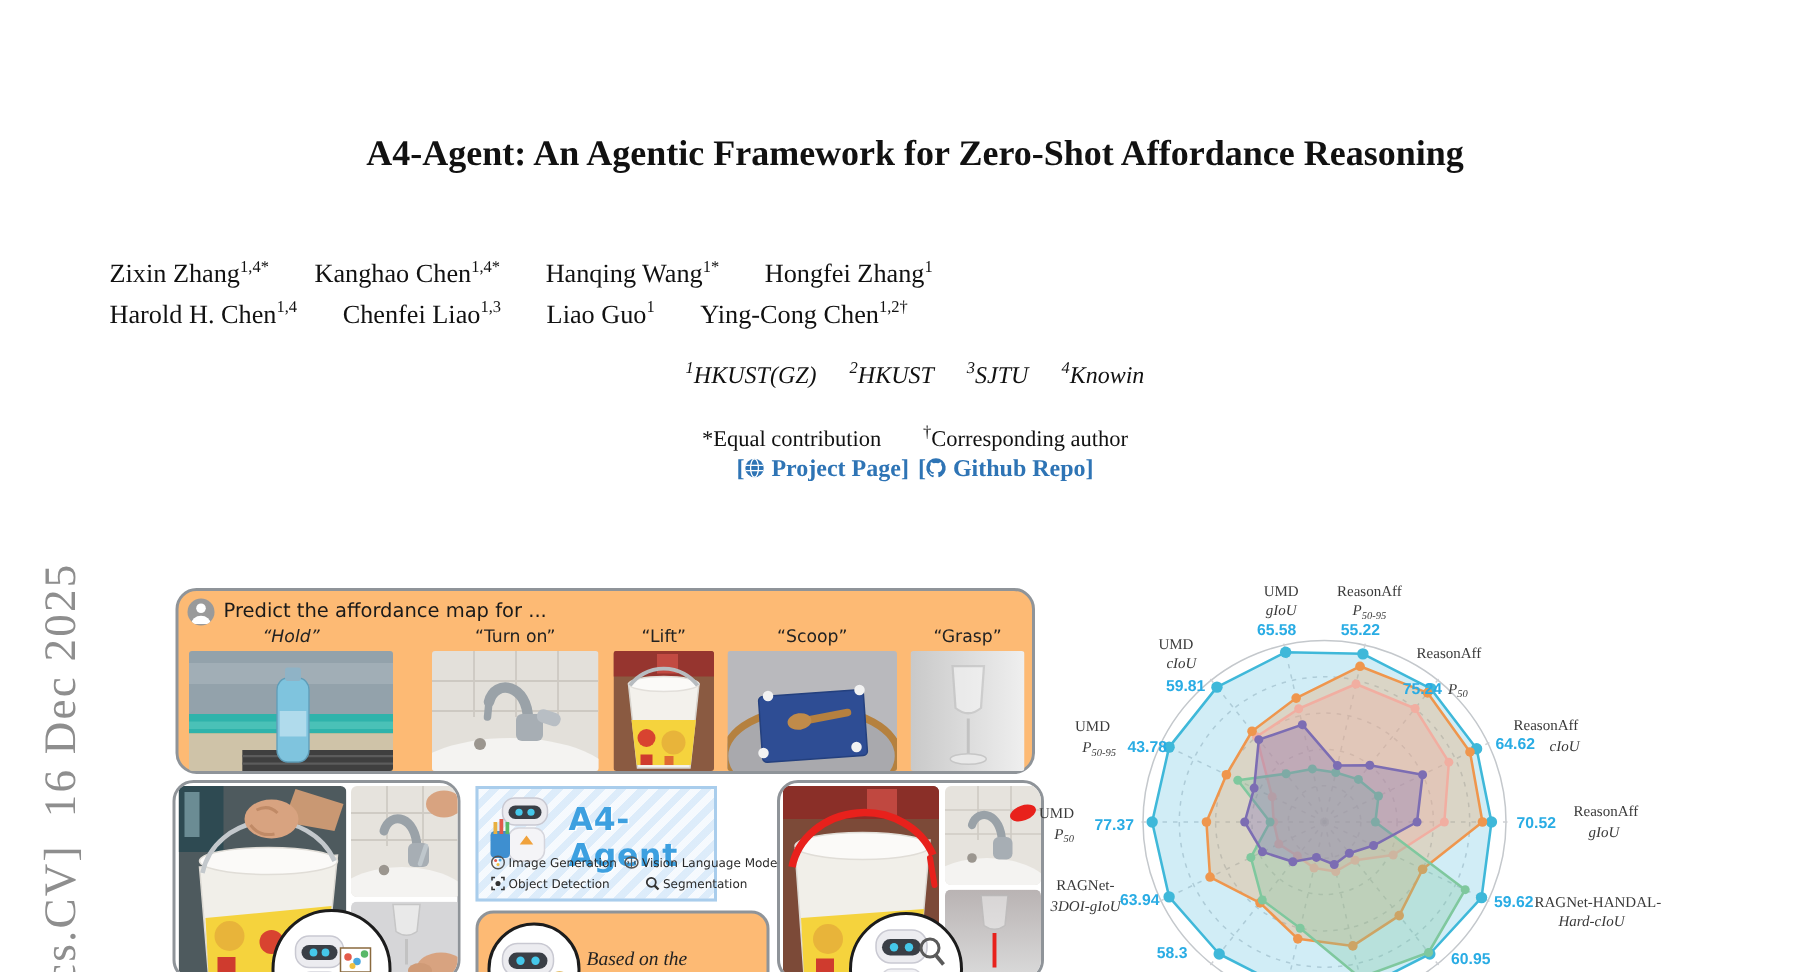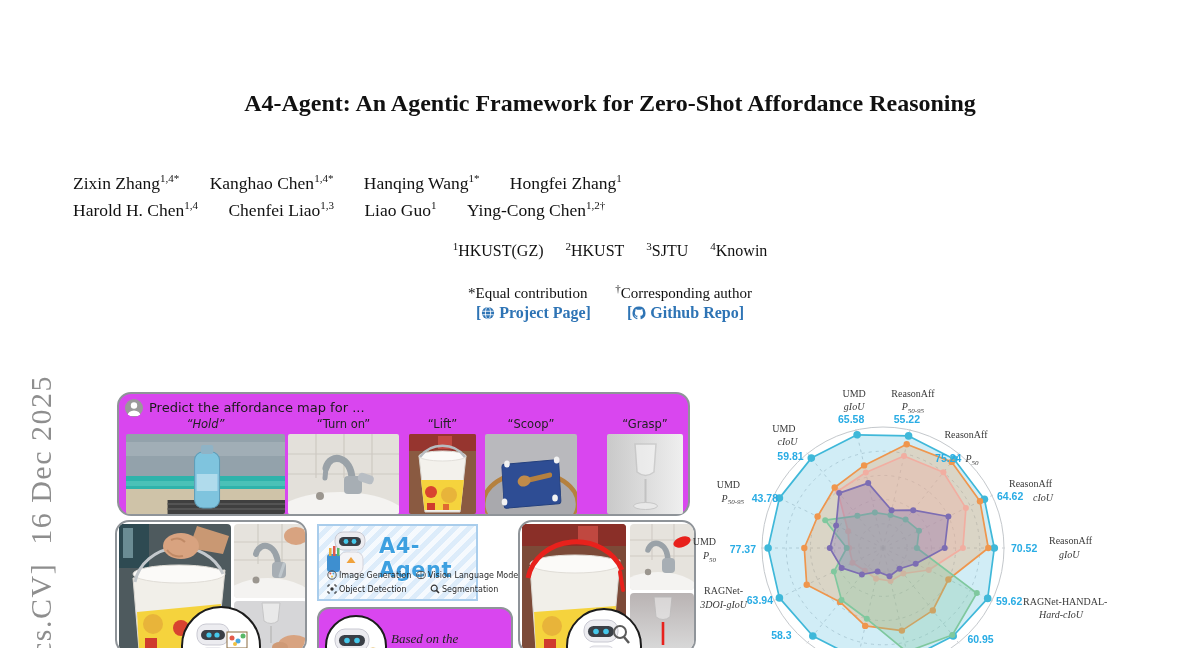--- a/index.html
+++ b/index.html
@@ -8,28 +8,28 @@
   .watermark{position:absolute;left:24px;top:656px;transform:rotate(-90deg);
        transform-origin:0 0;font-size:30px;color:#8e8e8e;letter-spacing:1.5px;
        white-space:pre;font-family:"Liberation Serif",serif;}
   .title{position:absolute;left:60px;width:1100px;top:90px;text-align:center;
        font-size:24px;font-weight:bold;}
   .authors{position:absolute;left:60px;width:1100px;text-align:left;font-size:17.5px;}
   .authors .au{margin:0 13px;white-space:nowrap;}
   sup{font-size:11px;}
   .row1{top:172px;} .row2{top:199px;}
   .affils{position:absolute;left:60px;width:1100px;top:240px;text-align:center;font-size:16px;}
-  .affils span.af{margin:0 9px;}
+  .affils span.af{margin:0 9px;font-style:italic;}
   .notes{position:absolute;left:60px;width:1100px;top:282px;text-align:center;font-size:15px;}
   .notes .nt{margin:0 12px;}
   .links{position:absolute;left:60px;width:1100px;top:304px;text-align:center;
        font-size:16px;font-weight:bold;color:#2e74b5;}
-  .links .lnk{margin:0 16px;cursor:pointer;white-space:nowrap;}
+  .links .lnk{margin:0 1px;cursor:pointer;white-space:nowrap;}
   .links svg{vertical-align:-2px;}
-  .panel{position:absolute;background:#d946ef;border:2.5px solid #8f9499;
+  .panel{position:absolute;background:#fdba74;border:2.5px solid #8f9499;
        border-radius:14px;box-sizing:border-box;}
   .prompt-panel{left:117px;top:392px;width:573px;height:124px;}
   .avatar{position:absolute;left:6px;top:5px;width:18px;height:18px;border-radius:50%;
        background:#9a9a9a;overflow:hidden;}
   .prompt-text{position:absolute;left:30px;top:6px;font-family:"DejaVu Sans",sans-serif;
        font-size:13px;font-weight:500;color:#1a1a1a;}
   .ex{position:absolute;top:40px;height:80px;}
   .ex svg{position:absolute;left:0;top:0;width:100%;height:100%;border-radius:2px;}
   .ex-label{position:absolute;top:-17px;left:0;width:100%;text-align:center;font-size:11.5px;
        font-family:"DejaVu Sans",sans-serif;color:#222;}
@@ -99,21 +99,21 @@
 
 <div class="panel prompt-panel">
   <div class="avatar">
     <svg width="18" height="18" viewBox="0 0 18 18">
         <circle cx="9" cy="6.5" r="3.2" fill="#fff"></circle>
         <path d="M2.5 17 a6.5 5.5 0 0 1 13 0 Z" fill="#fff"></path>
       </svg>
   </div>
   <div class="prompt-text">Predict the affordance map for ...</div>
 
-  <div class="ex" style="left:7px;width:159px;font-style:italic;">
+  <div class="ex" style="left:7px;width:136px;font-style:italic;">
     <div class="ex-label">“Hold”</div>
     <svg viewBox="0 0 153 80" preserveAspectRatio="none">
       <rect width="153" height="42" fill="#93a2ab"></rect>
         <rect x="0" y="8" width="153" height="14" fill="#a7b3ba" opacity=".7"></rect>
       <rect y="42" width="153" height="13" fill="#2fb3ab"></rect>
         <rect y="47" width="153" height="5" fill="#5ec9bf" opacity=".6"></rect>
       <rect y="55" width="153" height="25" fill="#cfc3a8"></rect>
       <rect x="40" y="66" width="113" height="14" fill="#3f3f3f"></rect>
         <path d="M40 70 H153 M40 75 H153" stroke="#5c5c5c" stroke-width="1.5"></path>
       <rect x="66" y="18" width="24" height="56" rx="8" fill="#7fc4de" stroke="#5f9db8"></rect>
@@ -143,21 +143,21 @@
       <path d="M10 22 L57 22 L51 78 L16 78 Z" fill="#f3f1ec" stroke="#d8d5cf"></path>
       <ellipse cx="33.5" cy="22" rx="23.5" ry="5" fill="#fbfaf8" stroke="#e2dfda"></ellipse>
       <path d="M12 46 L55 46 L51.5 76 L15.5 76 Z" fill="#f5d33d"></path>
       <circle cx="22" cy="58" r="6" fill="#d84330"></circle>
         <circle cx="40" cy="61" r="8" fill="#e8b43a"></circle>
       <rect x="18" y="69" width="8" height="7" fill="#cf3b2e"></rect>
         <rect x="34" y="70" width="6" height="6" fill="#e06a32"></rect>
       <path d="M11 23 A27 25 0 0 1 56 23" stroke="#b7bcc0" stroke-width="2.5" fill="none"></path>
     </svg>
   </div>
-  <div class="ex" style="left:366px;width:92px;">
+  <div class="ex" style="left:366px;width:113px;">
     <div class="ex-label">“Scoop”</div>
     <svg viewBox="0 0 113 80" preserveAspectRatio="none">
       <rect width="113" height="80" fill="#b9b9bd"></rect>
       <ellipse cx="56" cy="70" rx="58" ry="32" fill="#a9a9ad" stroke="#b5813f" stroke-width="5"></ellipse>
       <rect x="22" y="28" width="70" height="44" rx="3" fill="#2e4d94" stroke="#24407e" transform="rotate(-4 57 50)"></rect>
       <circle cx="27" cy="30" r="3.5" fill="#f2f2f2"></circle>
         <circle cx="88" cy="26" r="3.5" fill="#f2f2f2"></circle>
       <circle cx="24" cy="68" r="3.5" fill="#f2f2f2"></circle>
         <circle cx="86" cy="64" r="3.5" fill="#f2f2f2"></circle>
       <path d="M54 46 L80 41" stroke="#b5803f" stroke-width="5" stroke-linecap="round"></path>

